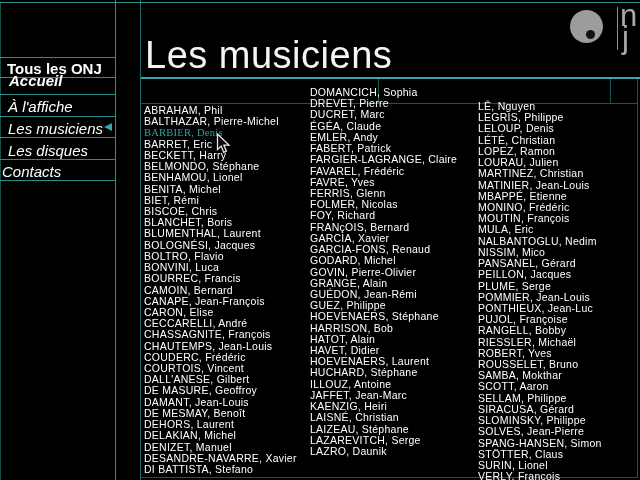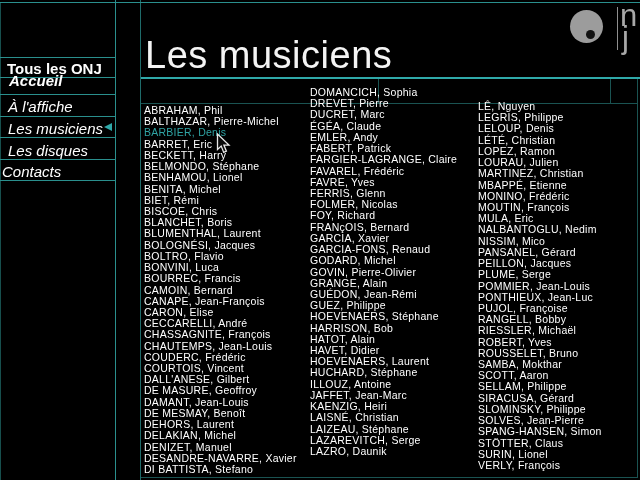--- a/index.html
+++ b/index.html
@@ -22,21 +22,21 @@
     border-top:4px solid transparent;border-bottom:4px solid transparent;
     border-right:8px solid #2fa9a9;}
 
   
   #page-title{position:absolute;left:145px;top:36px;color:#f4f4f4;font-size:38px;
     font-weight:300;line-height:1;letter-spacing:0.5px;white-space:nowrap;}
 
   
   .col{position:absolute;color:#fff;font-size:10.5px;letter-spacing:0.25px;}
   .name{height:11.22px;line-height:11.22px;white-space:nowrap;cursor:pointer;}
-  .name.selected{color:#2fa3a3;}
+  .name.selected{color:#2fa3a3;font-family:Liberation Serif, serif;}
 
   
   #logo{position:absolute;left:566px;top:2px;width:72px;height:56px;cursor:pointer;}
   #logo-disc{position:absolute;left:4px;top:8px;width:33px;height:33px;border-radius:50%;background:#9c9c9c;}
   #logo-hole{position:absolute;left:16px;top:20px;width:9px;height:9px;border-radius:50%;background:#131313;}
   #logo-bar{position:absolute;left:51px;top:5px;width:1px;height:43px;background:#8f8f8f;}
   .logo-letter{position:absolute;color:#a8a8a8;font-size:31px;line-height:31px;font-weight:400;}
   #logo-n{left:54px;top:-2px;}
   #logo-j{left:56px;top:20px;}
 
@@ -149,20 +149,21 @@
       <div class="name">LAZRO, Daunik</div>
     </div>
   <div class="col" style="left:478px;top:101px;width:160px;">
       <div class="name">LÊ, Nguyen</div>
       <div class="name">LEGRIS, Philippe</div>
       <div class="name">LELOUP, Denis</div>
       <div class="name">LÉTÉ, Christian</div>
       <div class="name">LOPEZ, Ramon</div>
       <div class="name">LOURAU, Julien</div>
       <div class="name">MARTINEZ, Christian</div>
+      <div class="name">MATINIER, Jean-Louis</div>
       <div class="name">MBAPPÉ, Etienne</div>
       <div class="name">MONINO, Frédéric</div>
       <div class="name">MOUTIN, François</div>
       <div class="name">MULA, Eric</div>
       <div class="name">NALBANTOGLU, Nedim</div>
       <div class="name">NISSIM, Mico</div>
       <div class="name">PANSANEL, Gérard</div>
       <div class="name">PEILLON, Jacques</div>
       <div class="name">PLUME, Serge</div>
       <div class="name">POMMIER, Jean-Louis</div>

